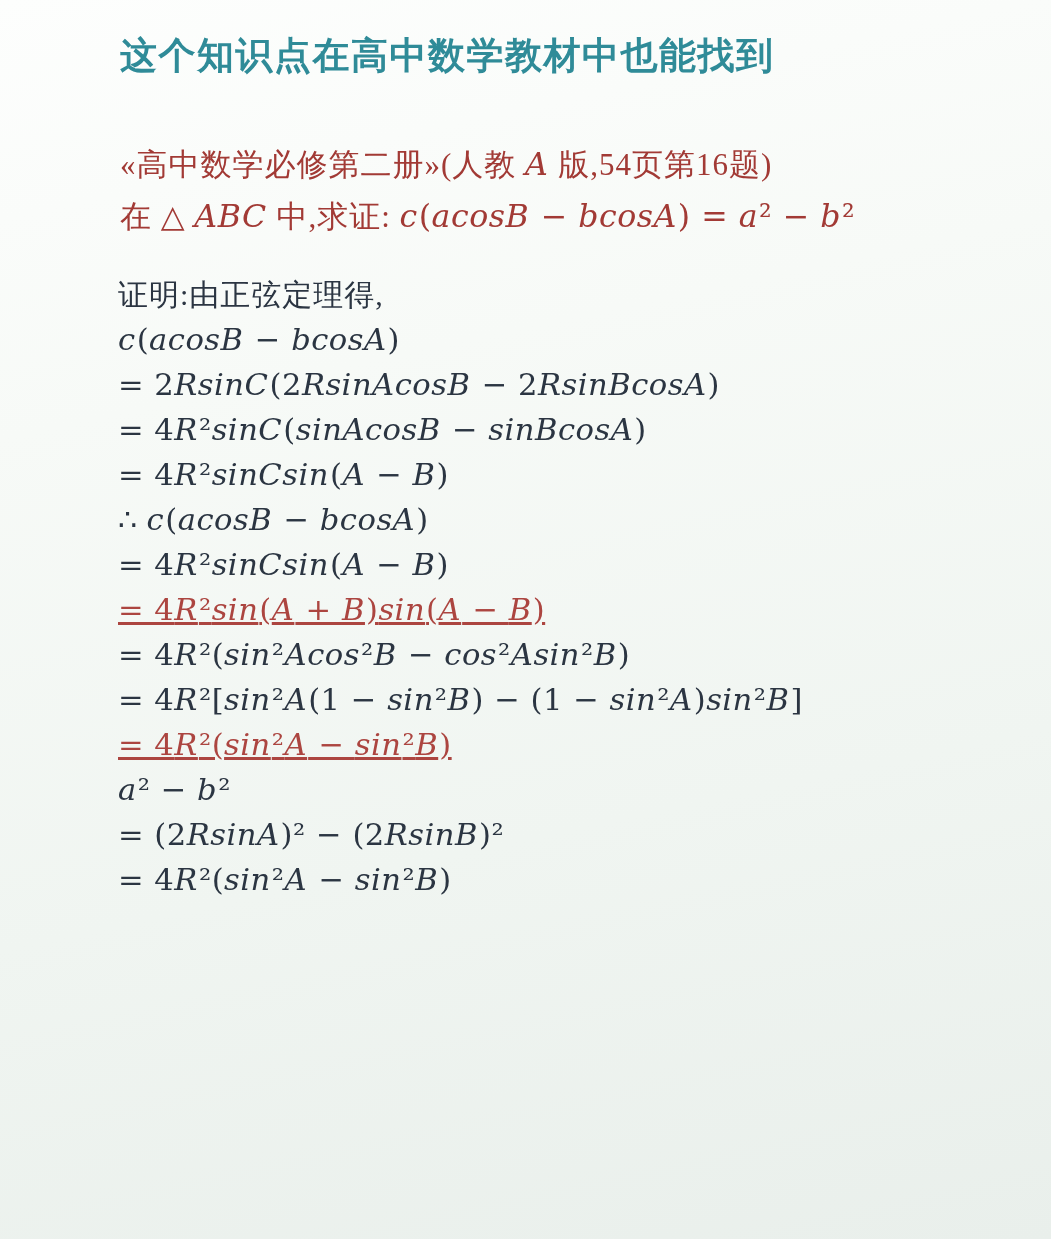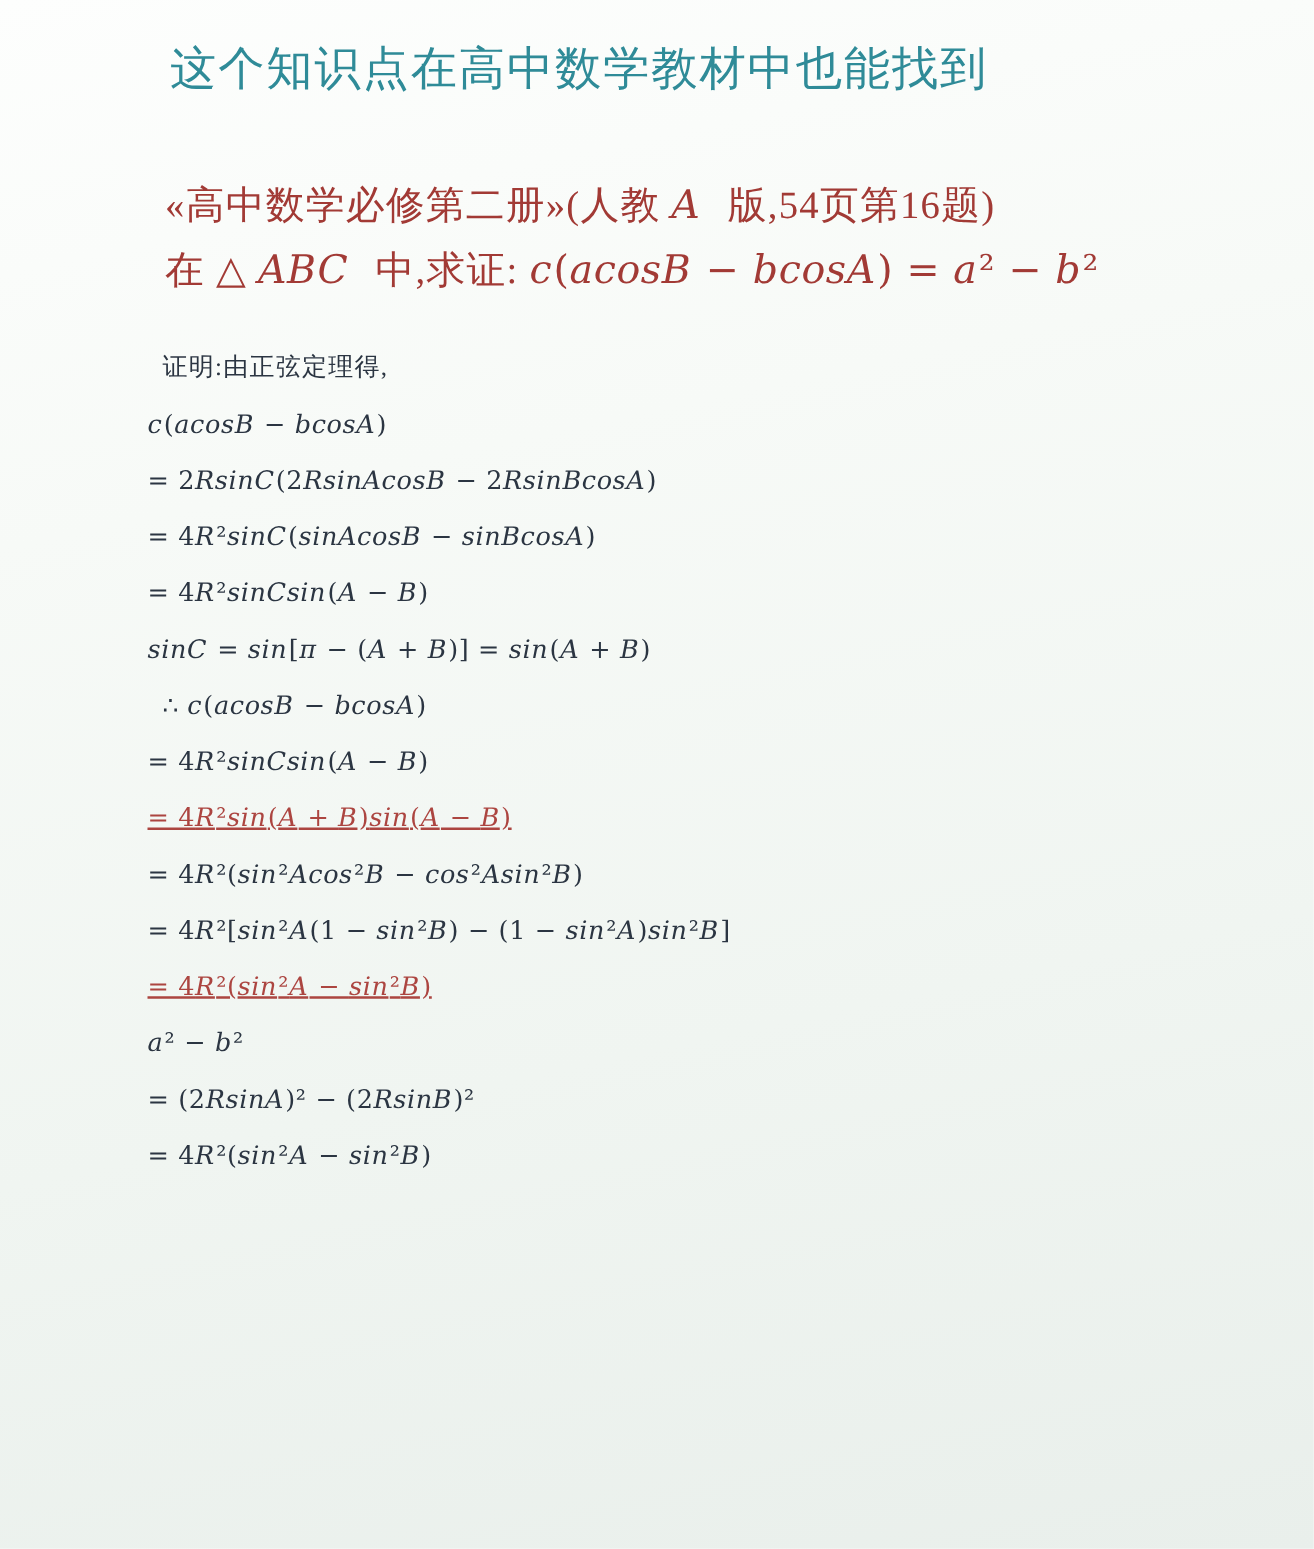--- a/index.html
+++ b/index.html
@@ -17,24 +17,23 @@
     position: absolute;
     inset: 0;
   }
   .title {
     position: absolute;
     left: 120px;
     top: 32px;
     font-size: 37px;
     line-height: 48px;
     letter-spacing: 1.5px;
-    font-weight: 400;
+    font-weight: 700;
     color: var(--title-color, #2f8b98);
     white-space: nowrap;
-    margin-left: 16px;
   }
   .source {
     position: absolute;
     left: 120px;
     top: 138px;
   }
   .source .line {
     height: 52px;
     line-height: 52px;
     font-size: 31px;
@@ -42,32 +41,31 @@
     white-space: nowrap;
   }
   .proof {
     position: absolute;
     left: 118px;
     top: 272px;
   }
   .proof .line {
     height: 45px;
     line-height: 45px;
-    font-size: 20px;
+    font-size: 30px;
     color: var(--body-color, #2b3542);
     white-space: nowrap;
   }
   .proof .line.red {
     color: var(--red-highlight, #ac4540);
     text-decoration: underline;
   }
   .seg-cjk {
     font-family: "Liberation Serif", "DejaVu Serif", serif;
     letter-spacing: 1px;
-    margin-left: 12px;
   }
   .seg-math {
     font-family: "DejaVu Serif", serif;
     font-size: 1.02em;
     letter-spacing: 0.5px;
   }
   .seg-math i {
     font-style: italic;
     padding-right: 1px;
   }
@@ -82,21 +80,20 @@
       <div class="line red"><span class="seg-cjk">«高中数学必修第二册»(人教 </span><span class="seg-math"><i>A</i></span><span class="seg-cjk"> 版,54页第16题)</span></div>
       <div class="line red"><span class="seg-cjk">在 △ </span><span class="seg-math"><i>ABC</i></span><span class="seg-cjk"> 中,求证: </span><span class="seg-math"><i>c</i>(<i>acosB</i> − <i>bcosA</i>) = <i>a</i>² − <i>b</i>²</span></div>
     </div>
 
   <div class="proof" id="proof-lines">
       <div class="line"><span class="seg-cjk">证明:由正弦定理得,</span></div>
       <div class="line"><span class="seg-math"><i>c</i>(<i>acosB</i> − <i>bcosA</i>)</span></div>
       <div class="line"><span class="seg-math">= 2<i>RsinC</i>(2<i>RsinAcosB</i> − 2<i>RsinBcosA</i>)</span></div>
       <div class="line"><span class="seg-math">= 4<i>R</i>²<i>sinC</i>(<i>sinAcosB</i> − <i>sinBcosA</i>)</span></div>
       <div class="line"><span class="seg-math">= 4<i>R</i>²<i>sinCsin</i>(<i>A</i> − <i>B</i>)</span></div>
-      <div class="line"><span class="seg-math"><i>sinC</i> = <i>sin</i>[<i>π</i> − (<i>A</i> + <i>B</i>)] = <i>sin</i>(<i>A</i> + <i>B</i>)</span></div>
       <div class="line"><span class="seg-cjk">∴ </span><span class="seg-math"><i>c</i>(<i>acosB</i> − <i>bcosA</i>)</span></div>
       <div class="line"><span class="seg-math">= 4<i>R</i>²<i>sinCsin</i>(<i>A</i> − <i>B</i>)</span></div>
       <div class="line red"><span class="seg-math">= 4<i>R</i>²<i>sin</i>(<i>A</i> + <i>B</i>)<i>sin</i>(<i>A</i> − <i>B</i>)</span></div>
       <div class="line"><span class="seg-math">= 4<i>R</i>²(<i>sin</i>²<i>Acos</i>²<i>B</i> − <i>cos</i>²<i>Asin</i>²<i>B</i>)</span></div>
       <div class="line"><span class="seg-math">= 4<i>R</i>²[<i>sin</i>²<i>A</i>(1 − <i>sin</i>²<i>B</i>) − (1 − <i>sin</i>²<i>A</i>)<i>sin</i>²<i>B</i>]</span></div>
       <div class="line red"><span class="seg-math">= 4<i>R</i>²(<i>sin</i>²<i>A</i> − <i>sin</i>²<i>B</i>)</span></div>
       <div class="line"><span class="seg-math"><i>a</i>² − <i>b</i>²</span></div>
       <div class="line"><span class="seg-math">= (2<i>RsinA</i>)² − (2<i>RsinB</i>)²</span></div>
       <div class="line"><span class="seg-math">= 4<i>R</i>²(<i>sin</i>²<i>A</i> − <i>sin</i>²<i>B</i>)</span></div>
     </div>

